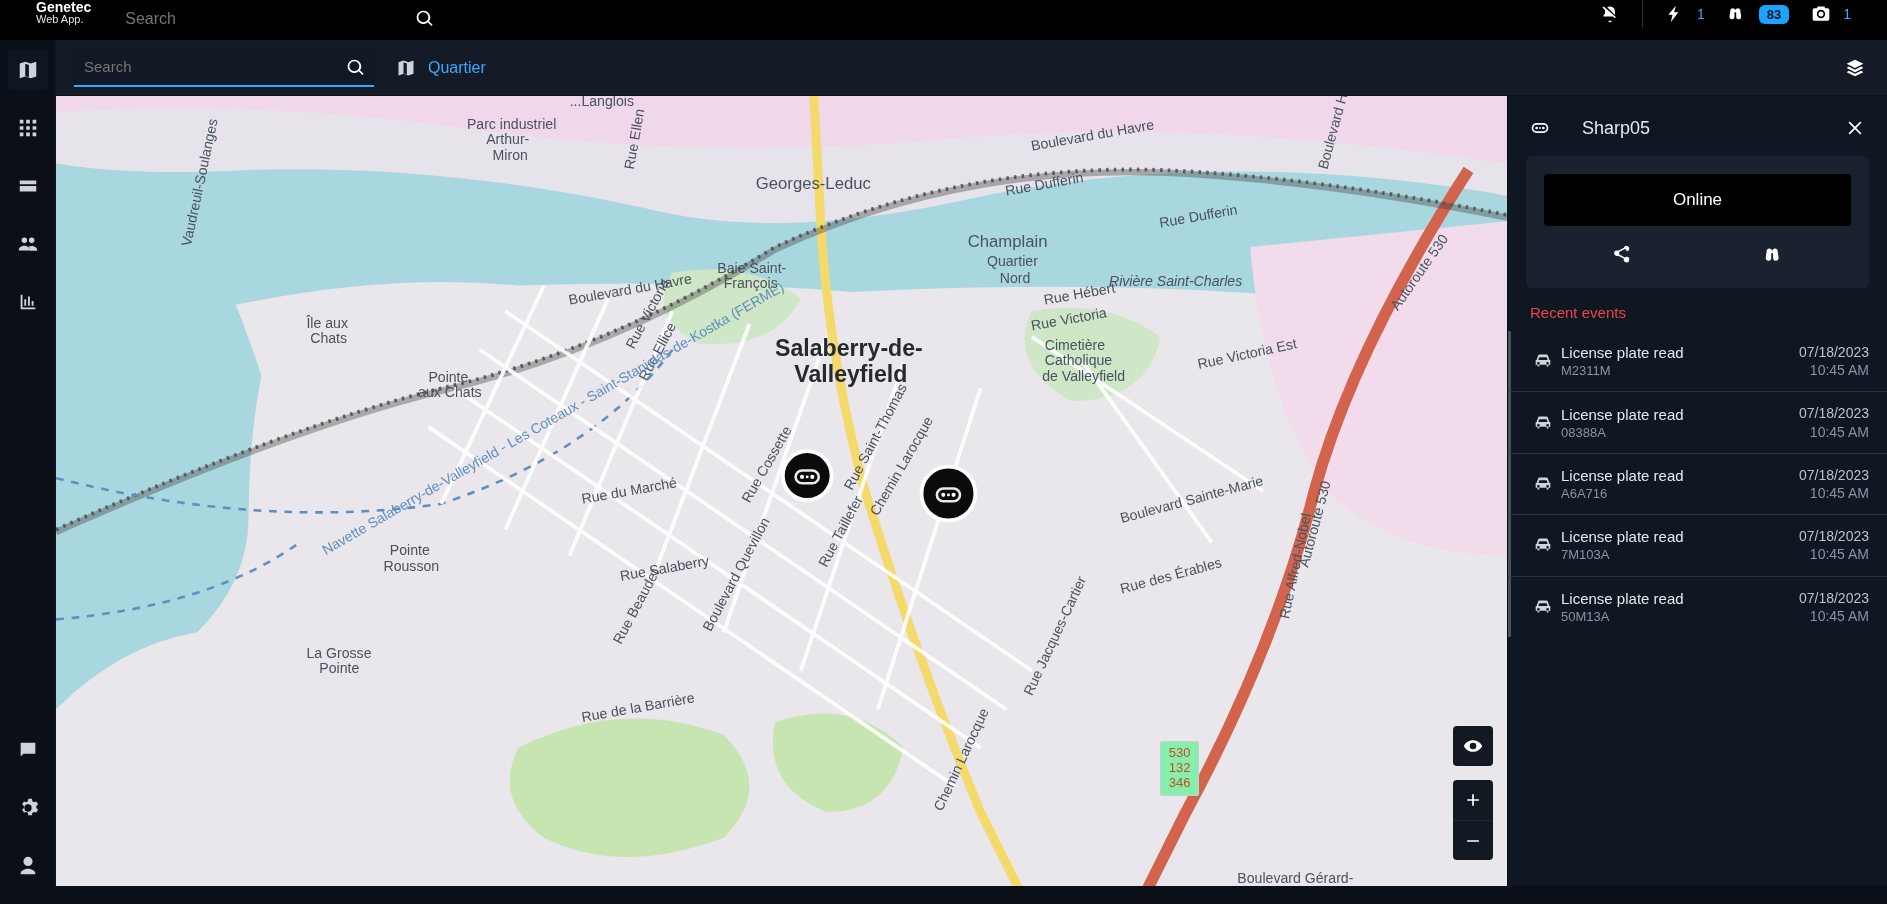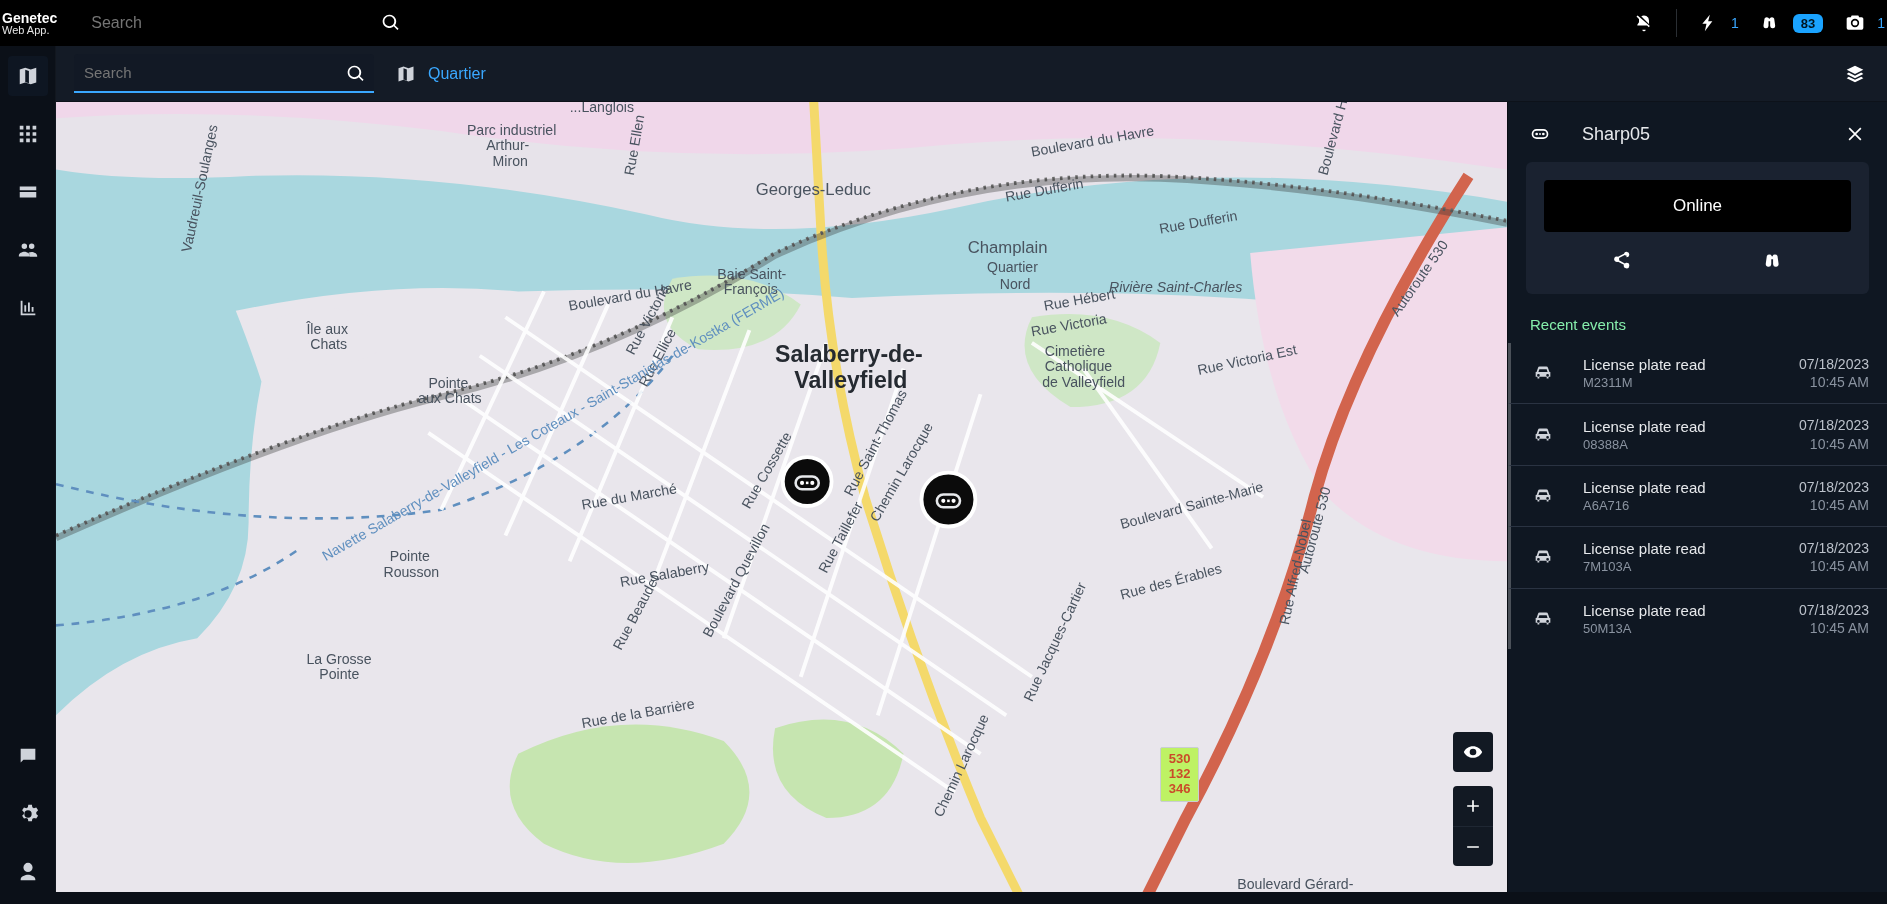--- a/index.html
+++ b/index.html
@@ -12,21 +12,21 @@
     --accent:#3aa8ff;
     --badge:#1aa3ff;
     --black:#000000;
     --line:#2a3342;
   }
   *{box-sizing:border-box}
   html,body{margin:0;padding:0;height:100%;background:var(--bg);color:var(--text);font-family:Segoe UI,Arial,Helvetica,sans-serif;font-size:14px}
   svg{display:block}
 
   
-  .topbar{display:flex;align-items:center;height:46px;background:var(--black);padding:0 2px;gap:20px}
+  .topbar{display:flex;align-items:flex-start;height:40px;background:var(--black);padding:0 36px;gap:20px}
   .brand{display:flex;flex-direction:column;line-height:1;color:#fff;font-weight:600}
   .brand small{font-weight:500;opacity:.9;font-size:11px}
   .global-search{position:relative;flex:0 0 320px;margin-left:8px}
   .global-search input{width:100%;background:transparent;border:none;color:#cfd3da;font-size:16px;padding:10px 34px 10px 6px;outline:none}
   .global-search .icon-btn{position:absolute;right:0;top:50%;transform:translateY(-50%)}
   .spacer{flex:1}
   .hdr-actions{display:flex;align-items:center;gap:18px}
   .vsep{width:1px;height:28px;background:#2a2e33}
   .metric{display:flex;align-items:center;gap:8px;color:#fff}
   .metric .num{color:var(--accent)}
@@ -58,43 +58,43 @@
   
   .map-wrap{position:relative;overflow:hidden}
   .map-svg{position:absolute;inset:0;width:100%;height:100%}
   .map-label{fill:#49535f;font-size:12px;font-family:Arial}
   .map-label.bold{fill:#252a31;font-weight:600;font-size:18px}
   .map-label.med{font-size:13px}
   .map-label.small{font-size:11px}
   .marker-circle{fill:#0b0b0b;stroke:#ffffff;stroke-width:3}
   .marker-icon{fill:#ffffff}
 
-  .route-shields{position:absolute;left:calc(78% - 28px);bottom:90px;background:#bef264;border:1px solid #c9cdd3;border-radius:2px;padding:4px 8px;color:#ca4b2a;font-weight:700;text-align:center;line-height:1.15;font-size:13px}
+  .route-shields{position:absolute;left:calc(78% - 28px);bottom:90px;background:#86efac;border:1px solid #c9cdd3;border-radius:2px;padding:4px 8px;color:#ca4b2a;font-weight:400;text-align:center;line-height:1.15;font-size:13px}
   .route-shields span{display:block}
 
   .map-controls{position:absolute;right:14px;bottom:26px;display:flex;flex-direction:column;gap:14px}
   .mc-btn, .mc-stack button{width:40px;height:40px;background:#121923;border:none;color:#fff;display:flex;align-items:center;justify-content:center;cursor:pointer;border-radius:4px}
   .mc-stack{display:flex;flex-direction:column;border-radius:4px;overflow:hidden}
   .mc-stack button{border-radius:0}
   .mc-stack button + button{border-top:1px solid #1f2733}
   .mc-btn svg, .mc-stack svg{width:20px;height:20px;fill:currentColor}
 
   
   .detail{background:#0f1722;display:flex;flex-direction:column;min-width:0;border-left:1px solid rgba(0,0,0,.4)}
   .detail-head{display:flex;align-items:center;gap:28px;padding:18px 18px 14px 18px}
   .detail-head .title{font-size:18px;color:#e7e9ec}
   .detail-head .close{margin-left:auto}
-  .card{margin:0 18px 18px 18px;background:var(--panel);border-radius:6px;padding:18px;text-align:center}
+  .card{margin:0 18px 12px 18px;background:var(--panel);border-radius:6px;padding:18px;text-align:center}
   .status-pill{background:#000;border-radius:4px;padding:16px 0;font-size:17px;color:#fff}
   .card-actions{display:flex;justify-content:space-around;margin-top:14px}
   .card-actions .icon-btn svg{width:22px;height:22px}
 
-  .section-title{color:#86efac;font-size:15px;padding:4px 24px 10px 22px}
+  .section-title{color:#ef4444;font-size:15px;padding:4px 24px 10px 22px}
   .events{flex:1;overflow-y:auto;display:flex;flex-direction:column;padding-bottom:8px}
-  .event{display:flex;align-items:center;gap:26px;padding:12px 18px;border-top:1px solid var(--line);border-left:3px solid rgba(255,255,255,.25)}
+  .event{display:flex;align-items:center;gap:4px;padding:12px 18px;border-top:1px solid var(--line);border-left:3px solid rgba(255,255,255,.25)}
   .event:first-child{border-top:none}
   .event .evicon{width:28px;height:28px;color:#cfd3da;display:flex;align-items:center;justify-content:center}
   .event .evicon svg{width:22px;height:22px;fill:currentColor}
   .event .evmain{flex:1;min-width:0}
   .event .evtitle{color:#e7e9ec;font-size:15px}
   .event .evsub{color:var(--muted);font-size:13px;margin-top:2px}
   .event .evtime{text-align:right;color:#bcc2cb;font-size:14px;line-height:1.3}
   .event .evtime .t2{color:var(--muted)}
 </style>
 </head>

